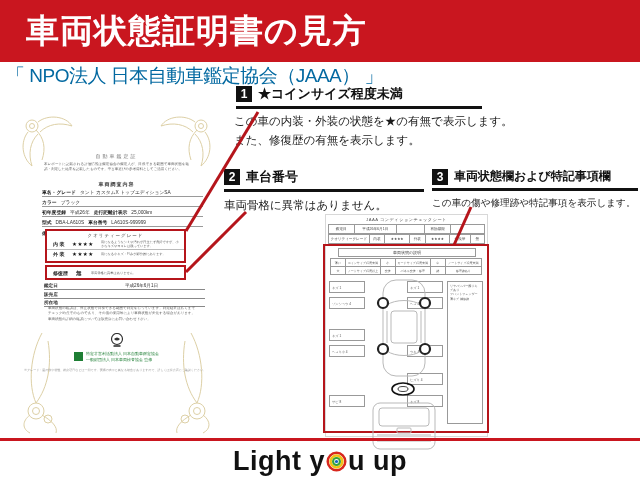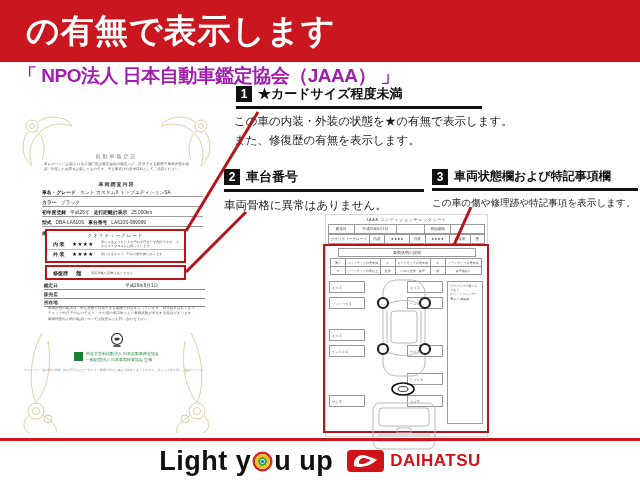--- a/index.html
+++ b/index.html
@@ -5,21 +5,21 @@
   html,body{margin:0;padding:0;}
   body{width:640px;height:480px;position:relative;background:#fff;overflow:hidden;
        font-family:"Liberation Sans",sans-serif;-webkit-font-smoothing:antialiased;}
   .abs{position:absolute;}
 
   
   .banner{left:0;top:0;width:640px;height:62px;background:#c9161f;display:flex;
           align-items:center;justify-content:space-between;padding:0 26px;box-sizing:border-box;}
   .banner span{color:#fff;font-size:33px;font-weight:700;letter-spacing:1px;white-space:nowrap;}
 
-  .subtitle{left:18px;top:63px;font-size:19px;font-weight:700;color:#a21caf;white-space:nowrap;letter-spacing:-0.5px;}
+  .subtitle{left:6px;top:63px;font-size:19px;font-weight:400;color:#0369a1;white-space:nowrap;letter-spacing:-0.5px;}
 
   
   .sec-head{display:flex;align-items:center;gap:6px;border-bottom:3.5px solid #111;padding-bottom:3px;box-sizing:border-box;}
   .sec-num{width:16px;height:16px;background:#111;color:#fff;font-size:12px;font-weight:700;
            display:flex;align-items:center;justify-content:center;flex:0 0 16px;}
   .sec-title{font-size:13px;font-weight:700;color:#111;white-space:nowrap;}
   .sec-body p{margin:0 0 4px 0;font-size:11.5px;color:#1a1a1a;white-space:nowrap;}
 
   
   .cert{left:18px;top:112px;width:197px;height:323px;background:#fff;}
@@ -79,29 +79,29 @@
   .lyu{display:flex;align-items:center;font-size:27px;font-weight:700;color:#111;letter-spacing:0.5px;}
   .lyu .txt{white-space:pre;}
   .target{width:21px;height:21px;margin:0 1px;display:block;}
   .dai{display:flex;align-items:center;gap:6px;}
   .dai .dtxt{font-size:17px;font-weight:700;color:#d01319;letter-spacing:0.5px;}
 </style>
 </head>
 <body>
 
 <div class="abs banner">
-  <span>の有無で表示します</span>
+  <span>車両状態証明書の見方</span>
 </div>
 
 <div class="abs subtitle">「 NPO法人 日本自動車鑑定協会（JAAA） 」</div>
 
 <div class="abs" style="left:236px;top:85px;">
   <div class="sec-head" style="width:246px;">
     <div class="sec-num">1</div>
-    <div class="sec-title">★カードサイズ程度未満</div>
+    <div class="sec-title">★コインサイズ程度未満</div>
   </div>
   <div class="sec-body" style="margin:5px 0 0 -2px;">
     <p>この車の内装・外装の状態を★の有無で表示します。</p>
     <p>また、修復歴の有無を表示します。</p>
   </div>
 </div>
 
 <div class="abs" style="left:224px;top:168px;">
   <div class="sec-head" style="width:200px;">
     <div class="sec-num">2</div>
@@ -371,21 +371,13 @@
   <div class="lyu">
     <span class="txt">Light y</span>
     <svg class="target" viewBox="0 0 22 22">
       <circle cx="11" cy="11" r="9.2" fill="none" stroke="#d8281e" stroke-width="2.6"></circle>
       <circle cx="11" cy="11" r="6.2" fill="none" stroke="#f2c115" stroke-width="2.6"></circle>
       <circle cx="11" cy="11" r="3.6" fill="none" stroke="#3aa335" stroke-width="2.2"></circle>
       <circle cx="11" cy="11" r="1.7" fill="#1565c0"></circle>
     </svg>
     <span class="txt">u up</span>
   </div>
-  <div class="dai">
-    <svg width="37" height="22" viewBox="0 0 37 22">
-      <rect x="0" y="0" width="37" height="22" rx="4" fill="#d01319"></rect>
-      <path d="M7 16 C6 9, 11 4.5, 17 5 L30 9.5 C25 15.5, 14 18.5, 7 16 Z" fill="#fff"></path>
-      <path d="M12 13.5 C11.5 10, 14 7.5, 17.5 8 L24 10 C21 13, 15.5 14.8, 12 13.5 Z" fill="#d01319"></path>
-    </svg>
-    <span class="dtxt">DAIHATSU</span>
-  </div>
 </div>
 
 </body></html>

